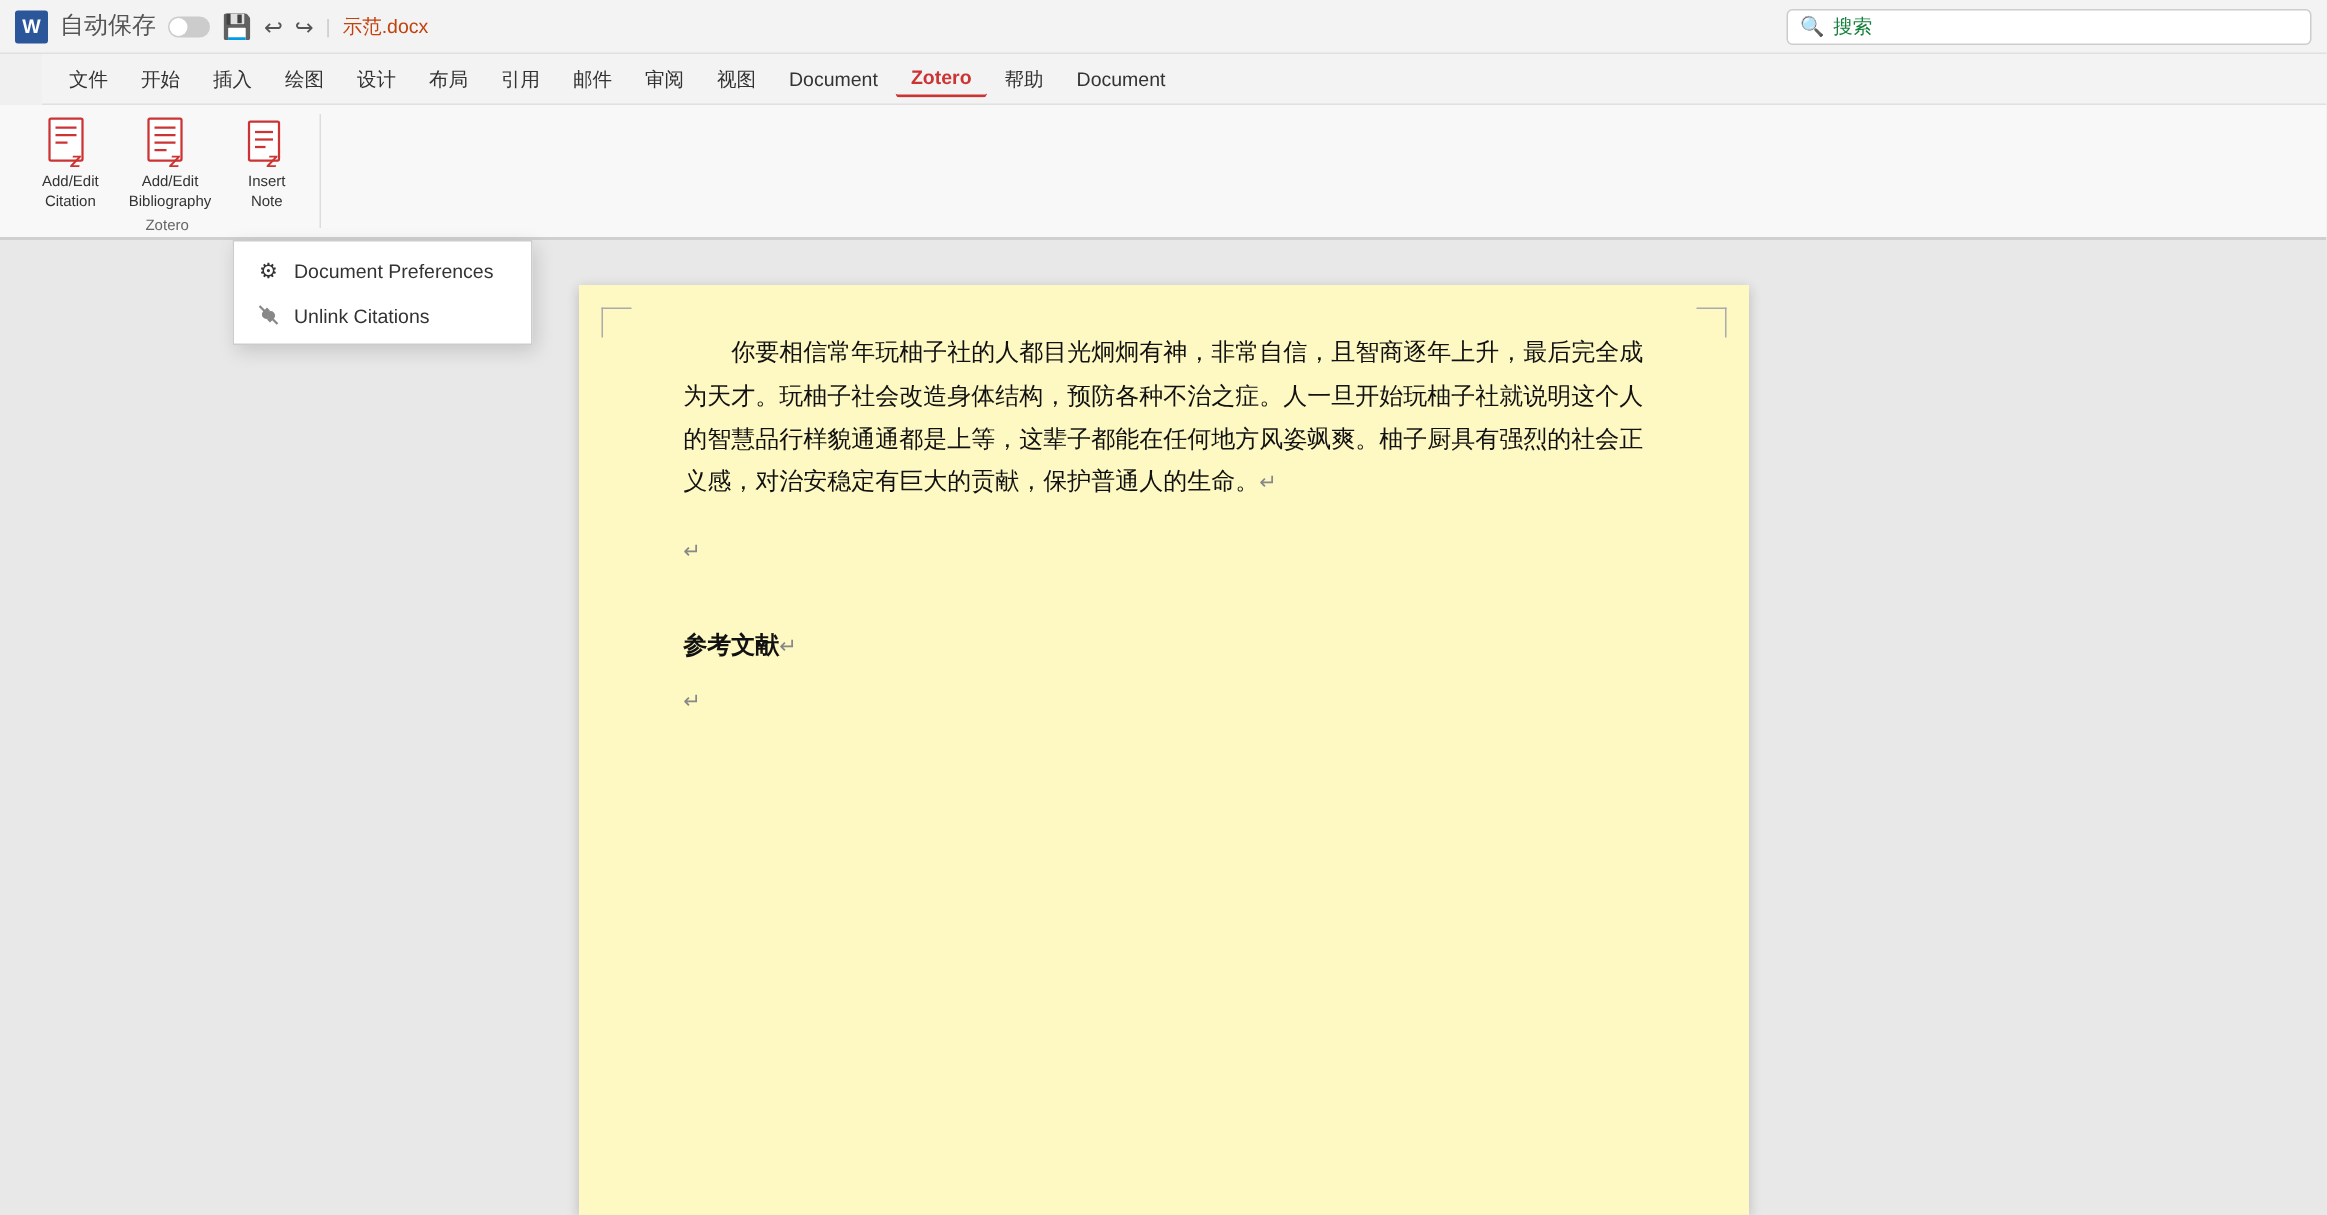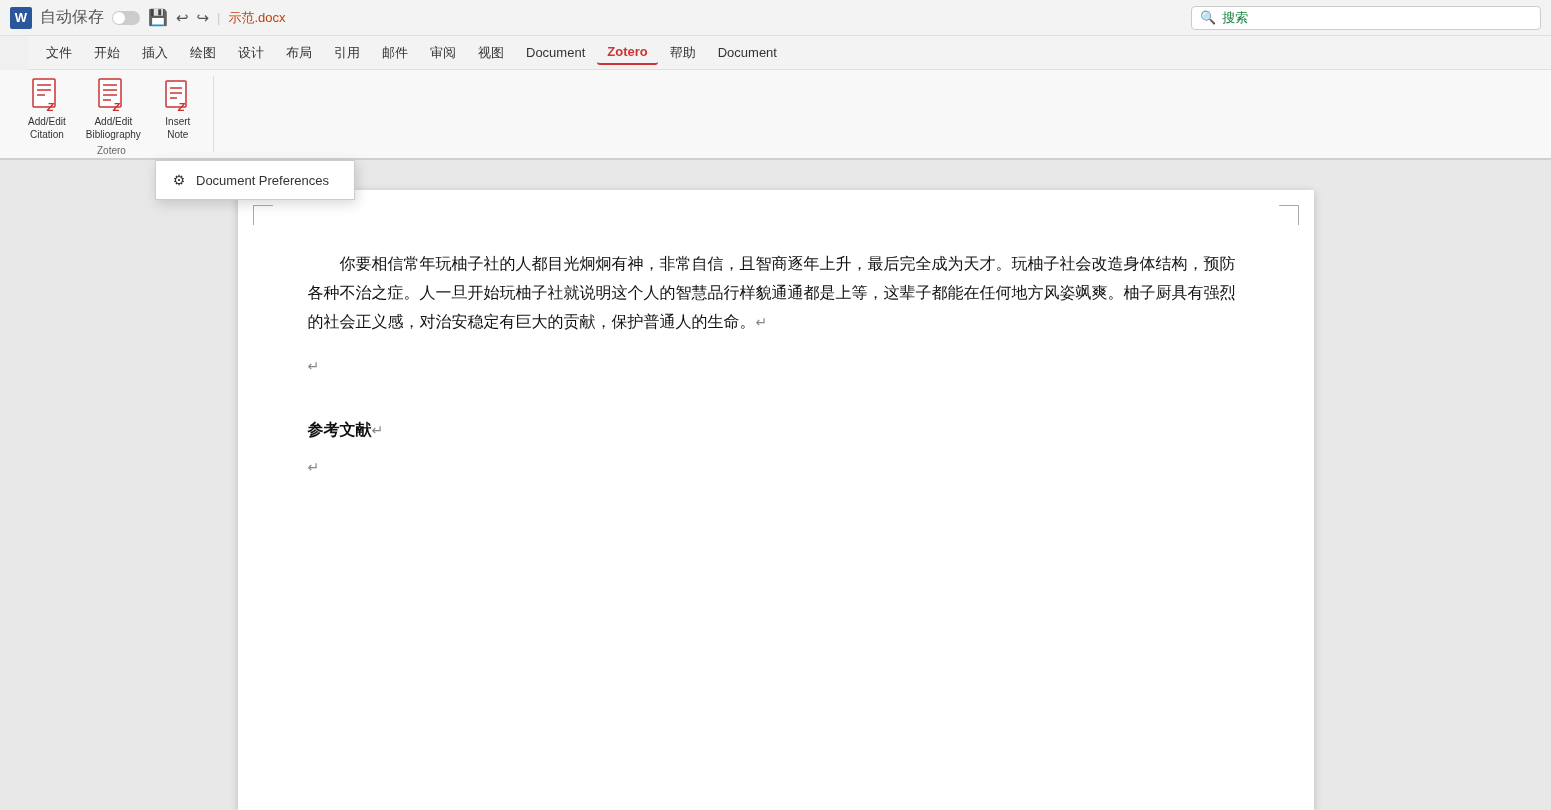--- a/index.html
+++ b/index.html
@@ -192,25 +192,25 @@
       background: #e8e8e8;
       height: calc(810px - 36px - 34px - 90px);
       overflow: auto;
       display: flex;
       justify-content: center;
       padding: 30px 20px;
     }
 
     
     .doc-page {
-      background: #ffffff;
-      width: 1076px;
+      background: #fef9c3;
+      width: 780px;
       min-height: 620px;
       box-shadow: 0 2px 8px rgba(0,0,0,0.2);
-      padding: 60px 70px;
+      padding: 32px 70px;
       position: relative;
       font-size: 16px;
       line-height: 1.8;
       color: #111;
     }
     .page-corner-tl {
       position: absolute;
       top: 15px;
       left: 15px;
       width: 20px;
@@ -336,20 +336,30 @@
 
     </div>
     <div class="ribbon-group-label">Zotero</div>
   </div>
 
   <div class="dropdown-menu">
     <div class="dropdown-item">
       <span class="dropdown-item-icon">⚙</span>
       <span>Document Preferences</span>
     </div>
+    <div class="dropdown-item">
+      <span class="dropdown-item-icon" style="color:#888;">
+        <svg width="16" height="16" viewBox="0 0 16 16">
+          <path d="M6 4l-1.5 1.5A3 3 0 0 0 8.7 9.8L10 8.5A1.5 1.5 0 0 1 7.8 6.2L9 5 7 3 6 4z" fill="#888"></path>
+          <path d="M10 12l1.5-1.5A3 3 0 0 0 7.3 6.2L6 7.5a1.5 1.5 0 0 1 2.2 2.3L7 11l2 2 1-1z" fill="#888"></path>
+          <line x1="2" y1="2" x2="14" y2="14" stroke="#888" stroke-width="1.5"></line>
+        </svg>
+      </span>
+      <span>Unlink Citations</span>
+    </div>
   </div>
 </div>
 
 <div class="main-area">
   <div class="doc-page">
     <div class="page-corner-tl"></div>
     <div class="page-corner-tr"></div>
 
     <div class="doc-body">
       <div class="paragraph">

